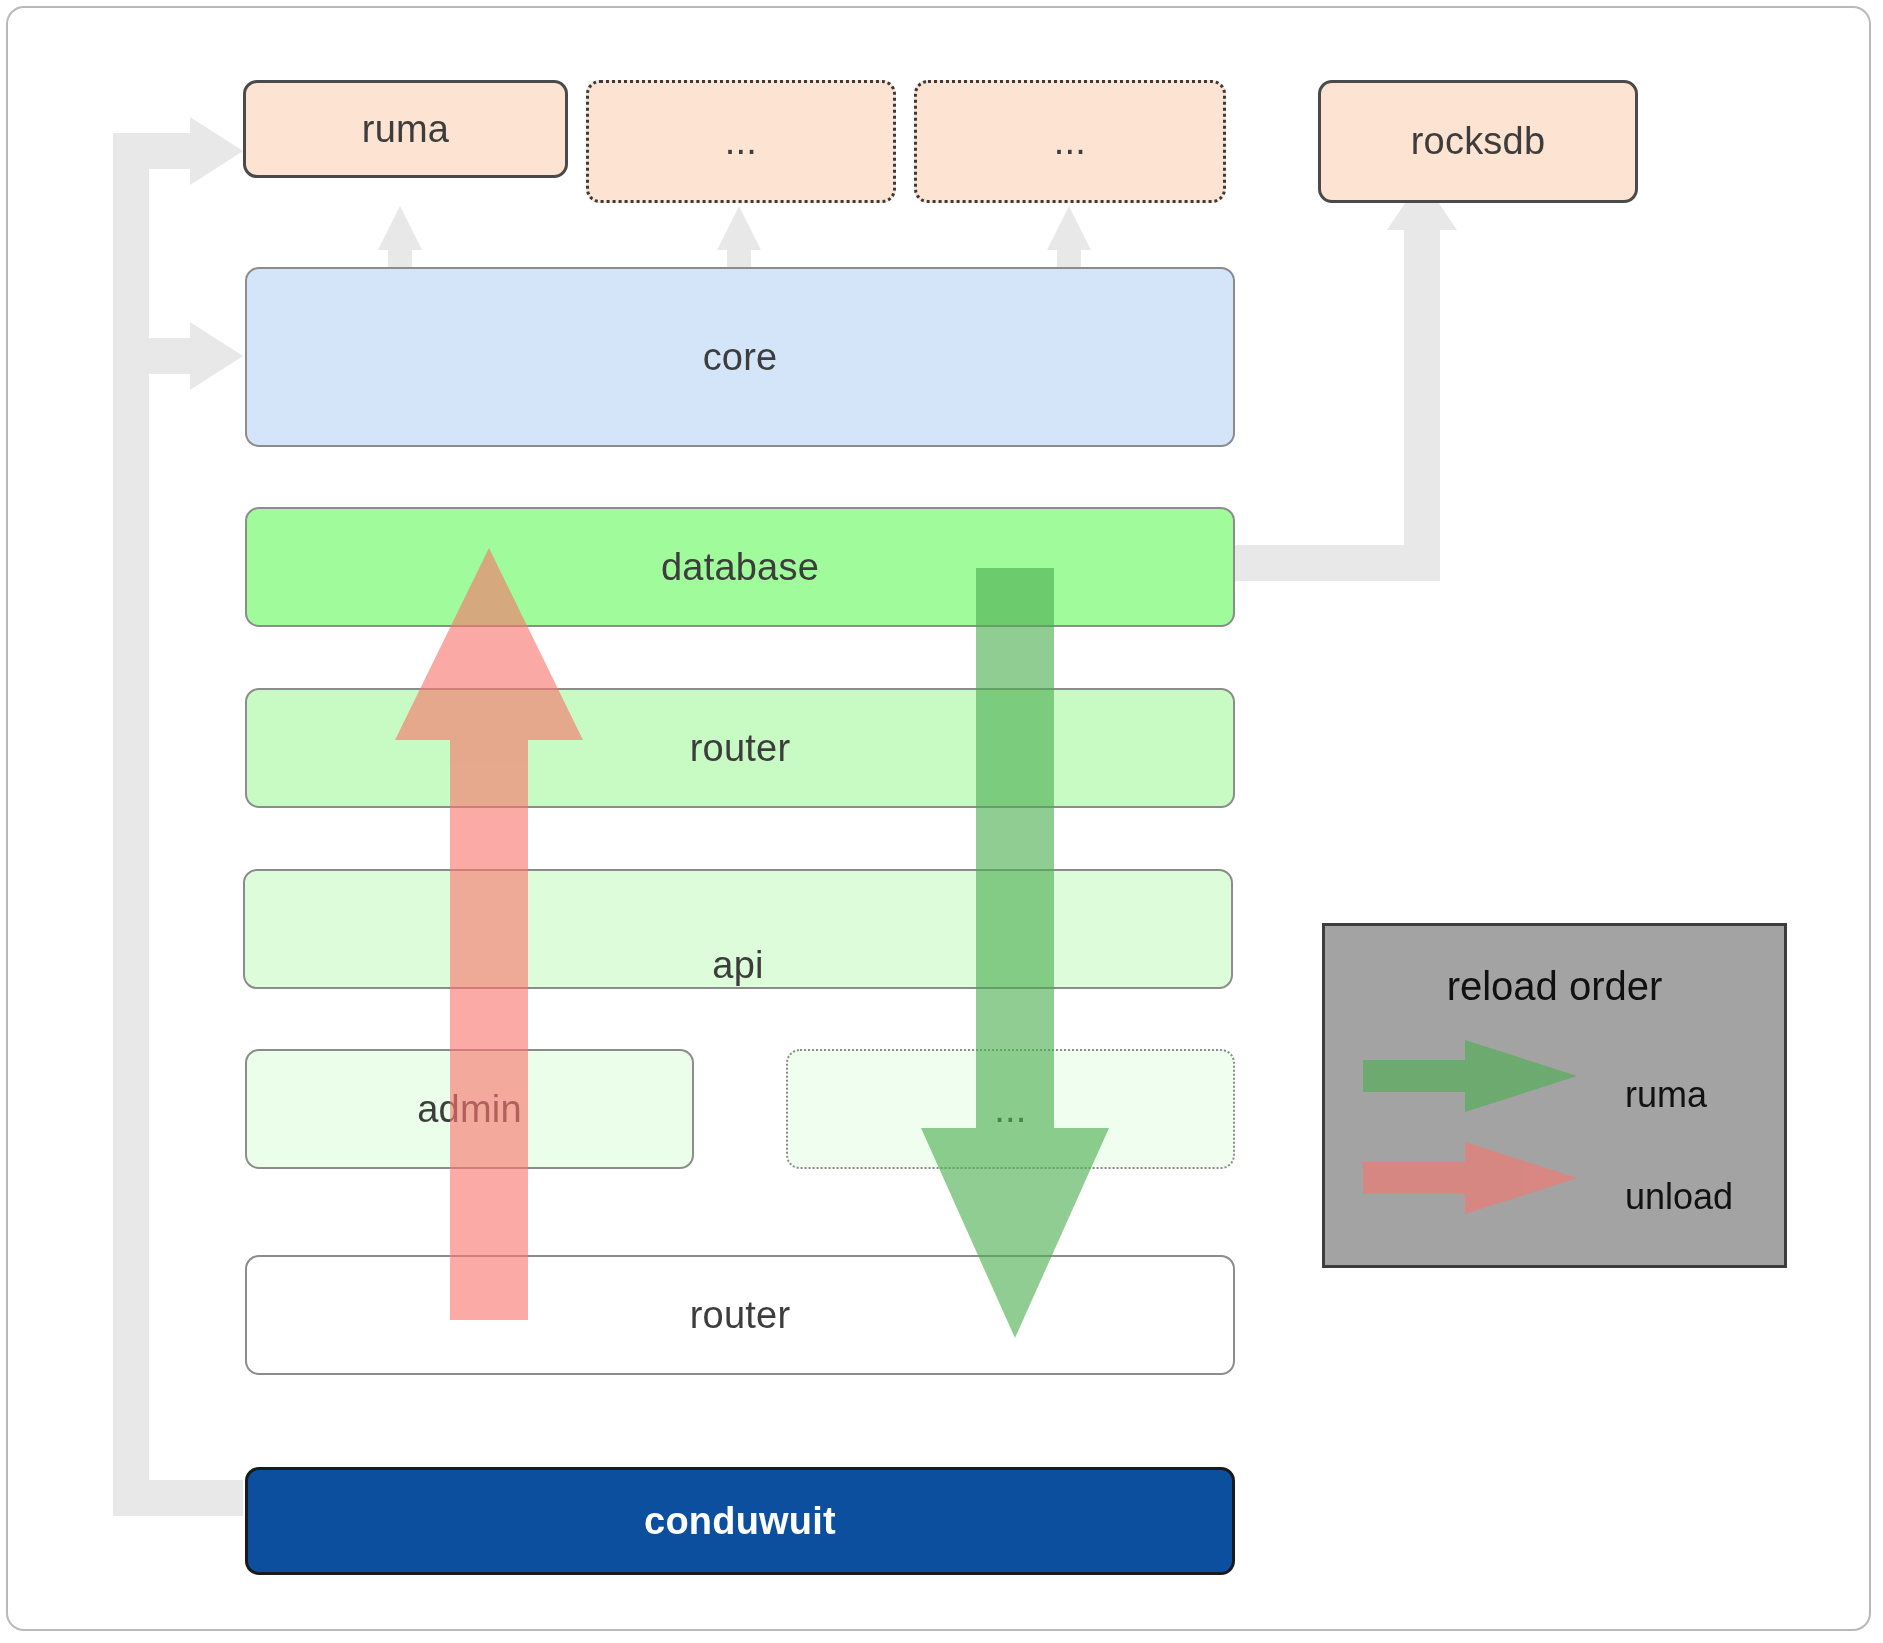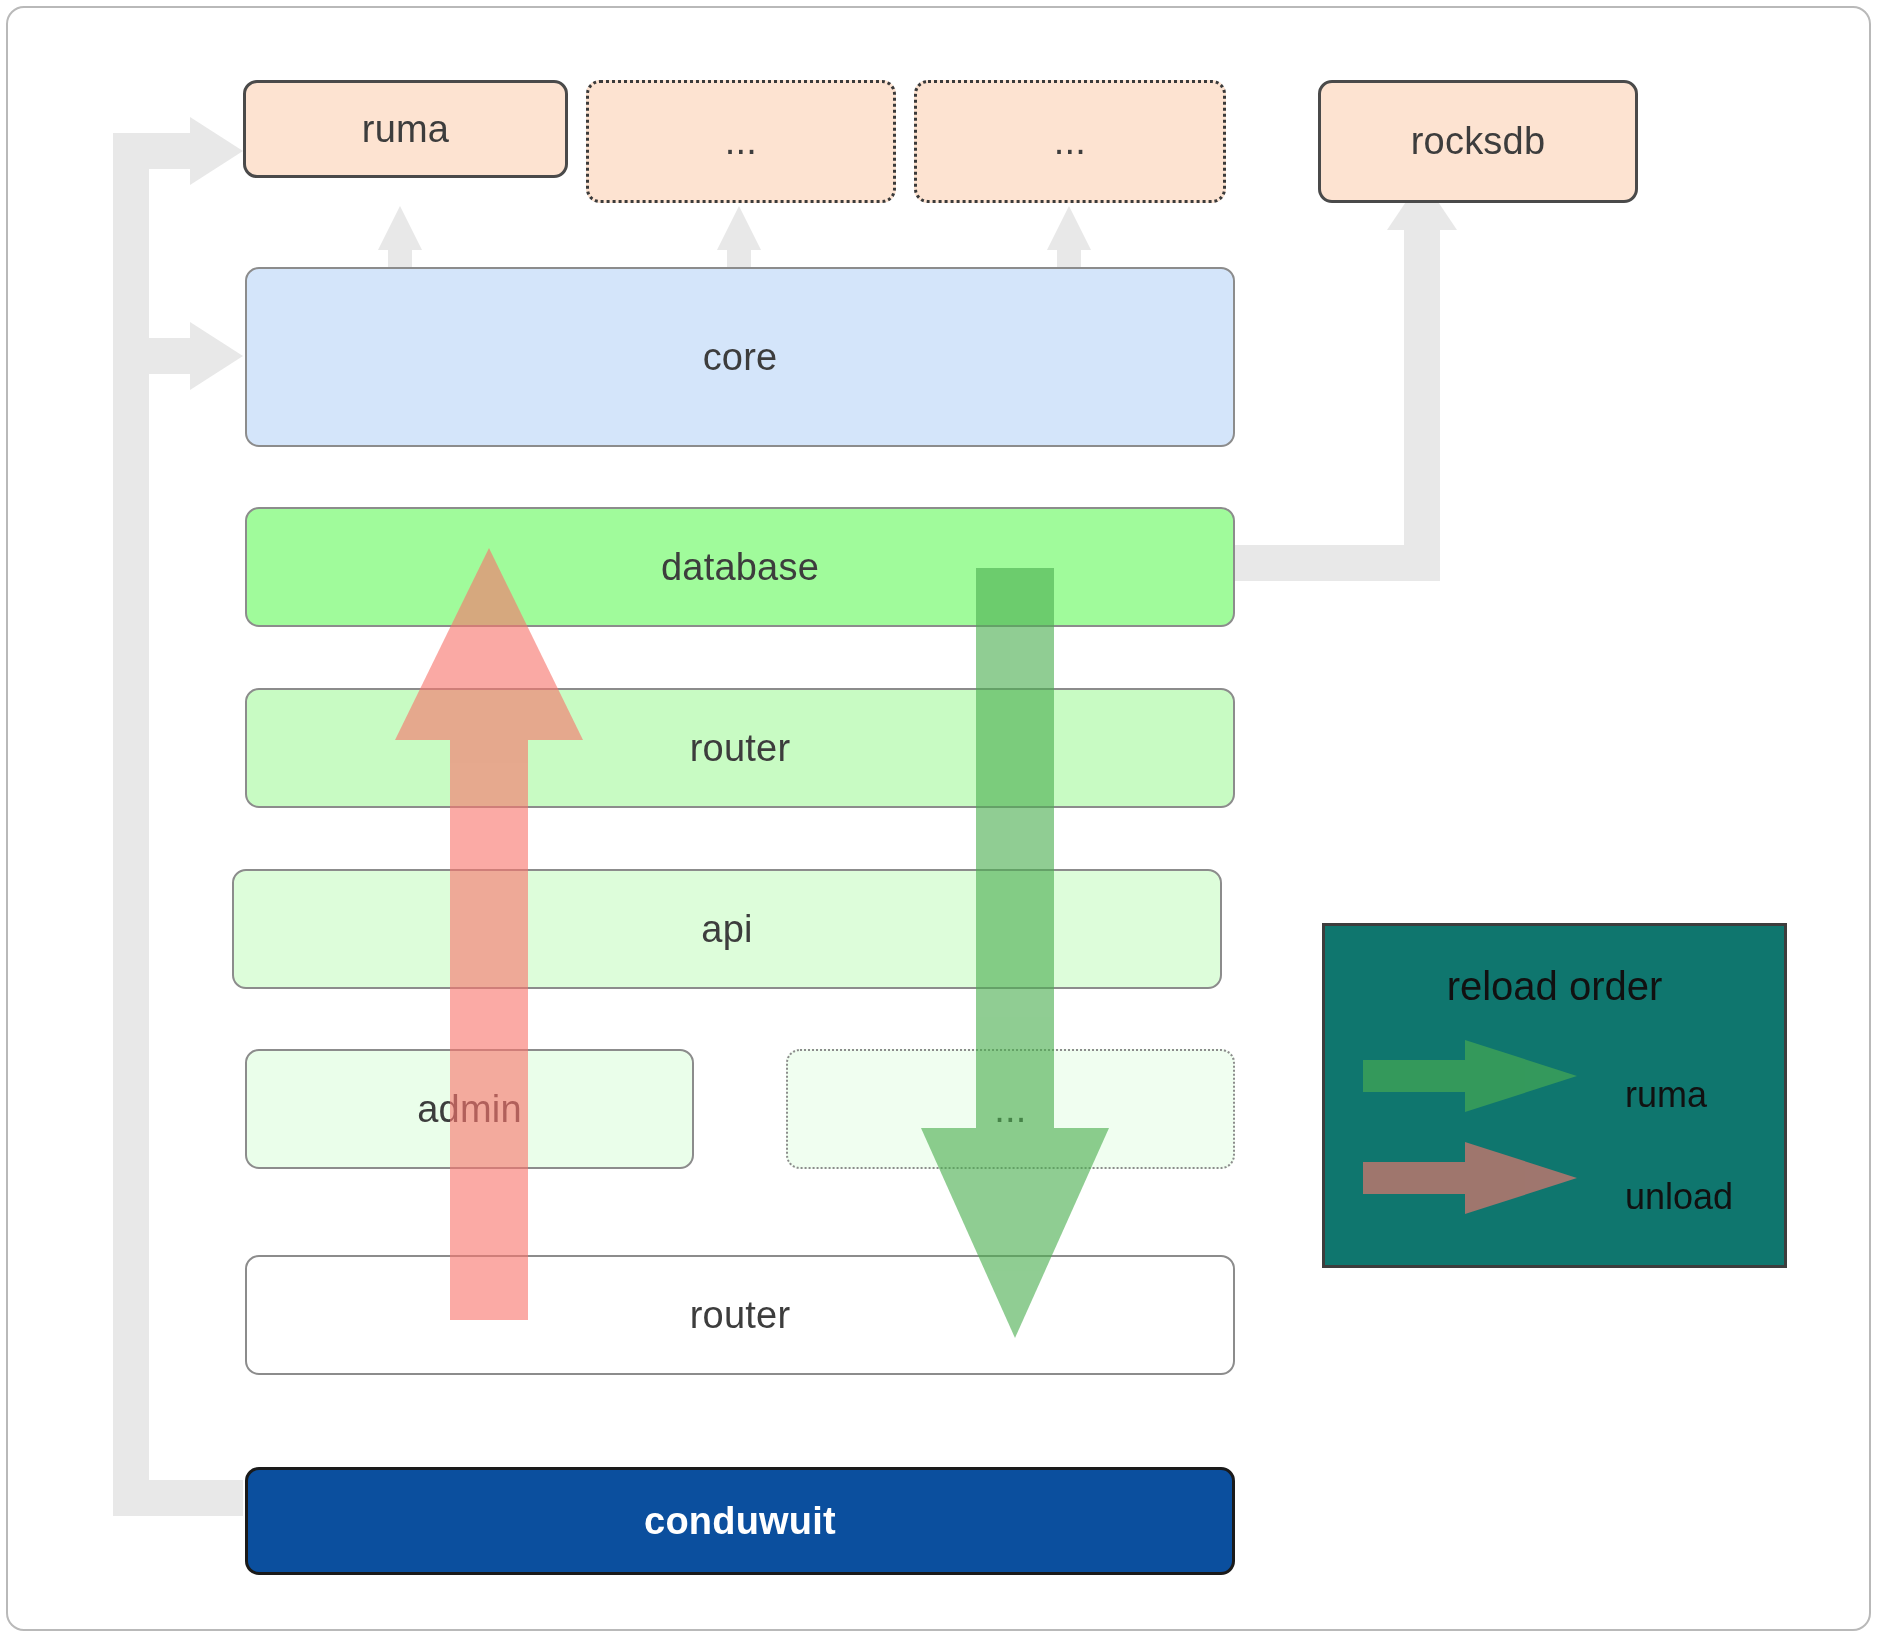--- a/index.html
+++ b/index.html
@@ -86,21 +86,21 @@
     width: 1883px;
     height: 1643px;
     pointer-events: none;
   }
   .legend {
     position: absolute;
     left: 1322px;
     top: 923px;
     width: 465px;
     height: 345px;
-    background: #0f766e;
+    background: #a3a3a3;
     border: 3px solid #3d3d3d;
     box-sizing: border-box;
   }
   .legend-title {
     position: absolute;
     left: 0;
     top: 38px;
     width: 100%;
     text-align: center;
     font-size: 40px;
@@ -167,21 +167,21 @@
   <div class="node layer-db" style="left:245px; top:507px; width:990px; height:120px;">
     <span>database</span>
   </div>
 
   <div class="node core" style="left:245px; top:267px; width:990px; height:180px;">
     <span>core</span>
   </div>
   <div class="node layer-service" style="left:245px; top:688px; width:990px; height:120px;">
     <span>router</span>
   </div>
-  <div class="node layer-api" style="left:232px; top:869px; width:990px; height:120px;">
+  <div class="node layer-api" style="left:243px; top:869px; width:990px; height:120px;align-items:flex-end;">
     <span>api</span>
   </div>
   <div class="node layer-admin" style="left:245px; top:1049px; width:449px; height:120px;">
     <span>admin</span>
   </div>
   <div class="node layer-dots" style="left:786px; top:1049px; width:449px; height:120px;">
     <span>...</span>
   </div>
   <div class="node layer-router" style="left:245px; top:1255px; width:990px; height:120px;">
     <span>router</span>

